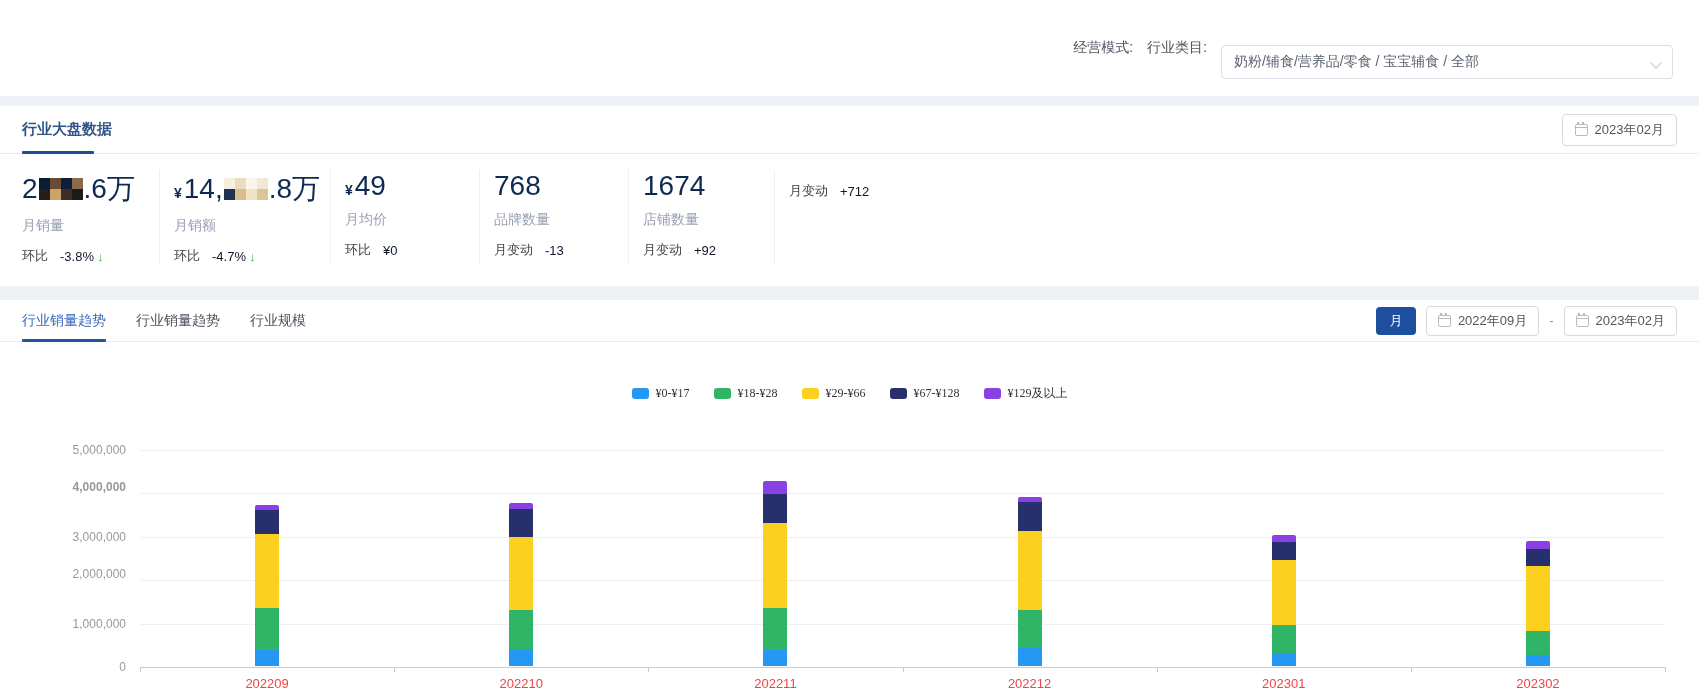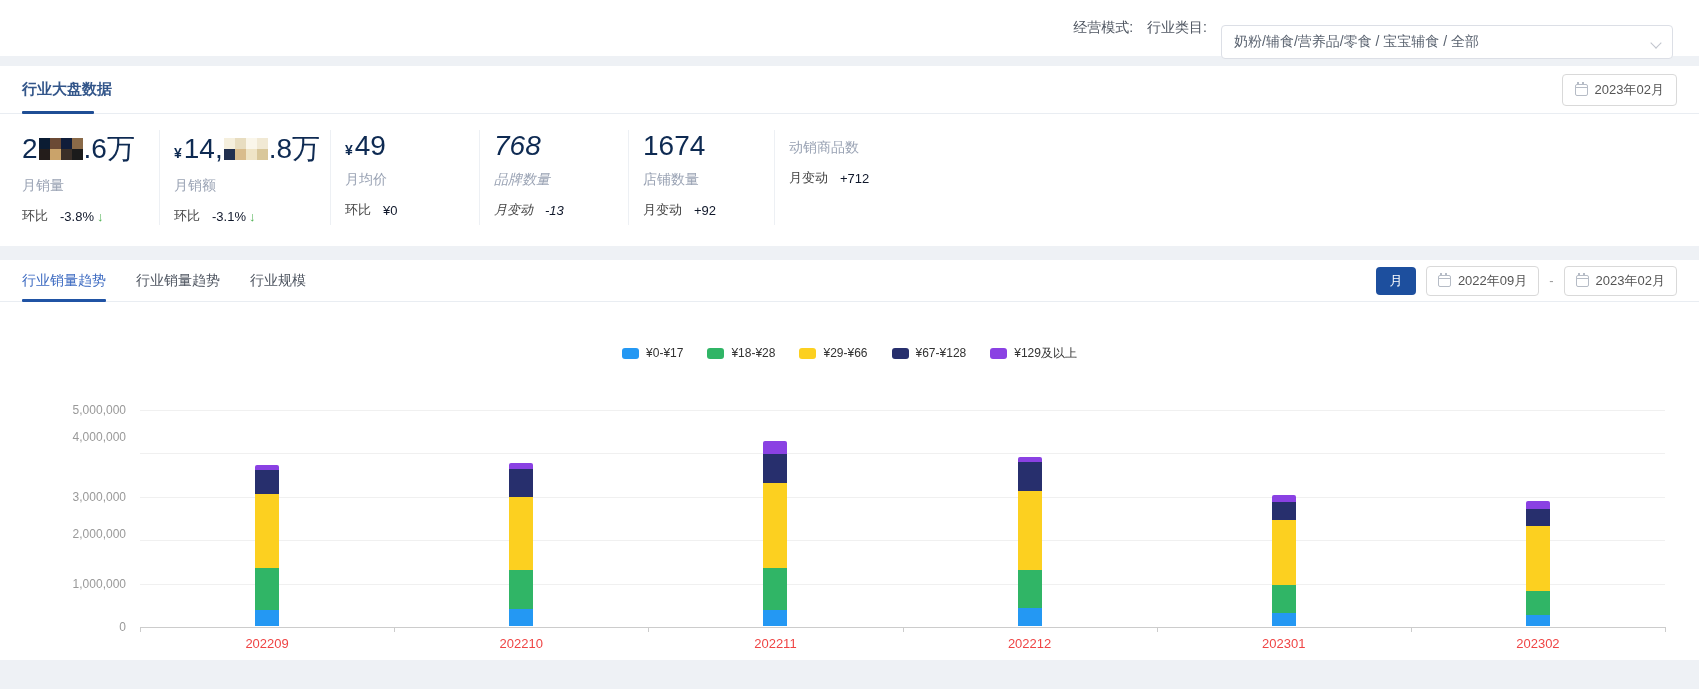--- a/index.html
+++ b/index.html
@@ -1,20 +1,20 @@
 <!DOCTYPE html>
 <html><head>
 <meta charset="utf-8">
 <style>
   * { box-sizing: border-box; margin: 0; padding: 0; }
   html,body { width:1699px; height:689px; overflow:hidden; }
   body { background:#eef1f5; font-family:"Liberation Sans","DejaVu Sans",sans-serif; color:#333; }
 
   
-  .topbar { background:#fff; height:56px; display:flex; align-items:center; justify-content:flex-end; padding-right:26px; gap:14px; }
+  .topbar { background:#fff; height:96px; display:flex; align-items:center; justify-content:flex-end; padding-right:26px; gap:14px; }
   .filter-label { font-size:14px; color:#4e5560; }
   .select-box { height:34px; border:1px solid #dcdfe6; border-radius:4px; background:#fff; display:flex; align-items:center; justify-content:space-between; padding:0 10px 0 12px; font-size:14px; color:#5a6370; cursor:pointer; }
   .select-mode { width:190px; }
   .select-category { width:452px;margin-top:28px; }
   .chev { width:10px; height:10px; position:relative; flex:none; margin-left:8px; }
   .chev::before { content:""; position:absolute; left:0; top:2px; width:7px; height:7px; border-right:1.5px solid #c0c4cc; border-bottom:1.5px solid #c0c4cc; transform:rotate(45deg); }
 
   
   .card { background:#fff; width:100%; }
   .card-overview { margin-top:10px; height:180px; padding:0 22px; }
@@ -50,21 +50,21 @@
   .tab { position:relative; font-size:14px; color:#4e5560; display:flex; align-items:center; cursor:pointer; }
   .tab.active { color:#3c6ac1; }
   .tab.active::after { content:""; position:absolute; left:0; right:0; bottom:0; height:3px; background:#2053a4; border-radius:1px; }
   .ch-controls { display:flex; align-items:center; gap:10px; }
   .btn-month { height:28px; width:40px; background:#1d4f9e; color:#fff; font-size:13px; border:none; border-radius:4px; cursor:pointer; }
   .range-chip { height:30px; border:1px solid #d9d9d9; border-radius:4px; display:flex; align-items:center; padding:0 11px; font-size:13px; color:#555; gap:7px; background:#fff; cursor:pointer; }
   .range-sep { color:#999; font-size:13px; }
 
   
   .legend { margin-top:44px; display:flex; justify-content:center; gap:24px; height:14px; }
-  .legend-item { display:flex; align-items:center; gap:7px; cursor:pointer; }
+  .legend-item { display:flex; align-items:center; gap:7px; cursor:pointer;font-family:Liberation Serif, serif; }
   .legend-swatch { width:17px; height:11px; border-radius:3px; }
   .legend-label { font-size:12px; color:#333; }
 
   
   .chart { position:relative; height:245px; margin-top:14px; }
   .plot { position:absolute; top:36px; left:118px; right:12px; height:217px; }
   .gridline { position:absolute; left:0; right:0; height:1px; background:#f0f0f0; }
   .gridline.zero { background:#ccc; }
   .ylabel { position:absolute; left:0; width:104px; text-align:right; font-size:12px; color:#999; }
   .bar { position:absolute; bottom:1px; width:24px; transform:translateX(-50%); display:flex; flex-direction:column; justify-content:flex-end; }
@@ -131,57 +131,56 @@
             <i style="background: rgb(250, 246, 234);"></i>
             <i style="background: rgb(239, 228, 198);"></i>
             <i style="background: rgb(241, 233, 212);"></i>
             <i style="background: rgb(217, 199, 154);"></i>
           </span>
           <span>.8万</span>
         </div>
         <div class="stat-label">月销额</div>
         <div class="stat-sub">
           <span class="sub-k">环比</span>
-          <span class="sub-v">-3.1%</span>
+          <span class="sub-v">-4.7%</span>
           <span class="arrow-down">↓</span>
         </div>
       </div>
       <div class="stat" style="width: 149px;">
         <div class="stat-value">
           <span class="stat-currency">¥</span>
           <span>49</span>
         </div>
         <div class="stat-label">月均价</div>
         <div class="stat-sub">
           <span class="sub-k">环比</span>
           <span class="sub-v">¥0</span>
         </div>
       </div>
-      <div class="stat" style="width: 149px; font-style: italic;">
+      <div class="stat" style="width: 149px;">
         <div class="stat-value">
           <span>768</span>
         </div>
         <div class="stat-label">品牌数量</div>
         <div class="stat-sub">
           <span class="sub-k">月变动</span>
           <span class="sub-v">-13</span>
         </div>
       </div>
       <div class="stat" style="width: 146px;">
         <div class="stat-value">
           <span>1674</span>
         </div>
         <div class="stat-label">店铺数量</div>
         <div class="stat-sub">
           <span class="sub-k">月变动</span>
           <span class="sub-v">+92</span>
         </div>
       </div>
       <div class="stat" style="flex: 1 1 0%;">
-        <div class="stat-label">动销商品数</div>
         <div class="stat-sub">
           <span class="sub-k">月变动</span>
           <span class="sub-v">+712</span>
         </div>
       </div>
     </div>
 </div>
 
 <div class="card card-chart">
   <div class="ch-header">
@@ -289,17 +288,17 @@
           <div class="seg" style="height: 23.436px; background: rgb(48, 181, 102);"></div>
           <div class="seg" style="height: 11.284px; background: rgb(36, 152, 243);"></div>
         </div>
         <div class="xlabel" style="left: 91.6667%;">202302</div>
       </div>
     <div id="ylabels">
         <div class="ylabel" style="top: 246px;">0</div>
         <div class="ylabel" style="top: 202.6px;">1,000,000</div>
         <div class="ylabel" style="top: 153px;">2,000,000</div>
         <div class="ylabel" style="top: 115.8px;">3,000,000</div>
-        <div class="ylabel" style="top: 56px;">4,000,000</div>
+        <div class="ylabel" style="top: 66px; font-weight: bold;">4,000,000</div>
         <div class="ylabel" style="top: 29px;">5,000,000</div>
       </div>
   </div>
 </div>
 
 </body></html>

